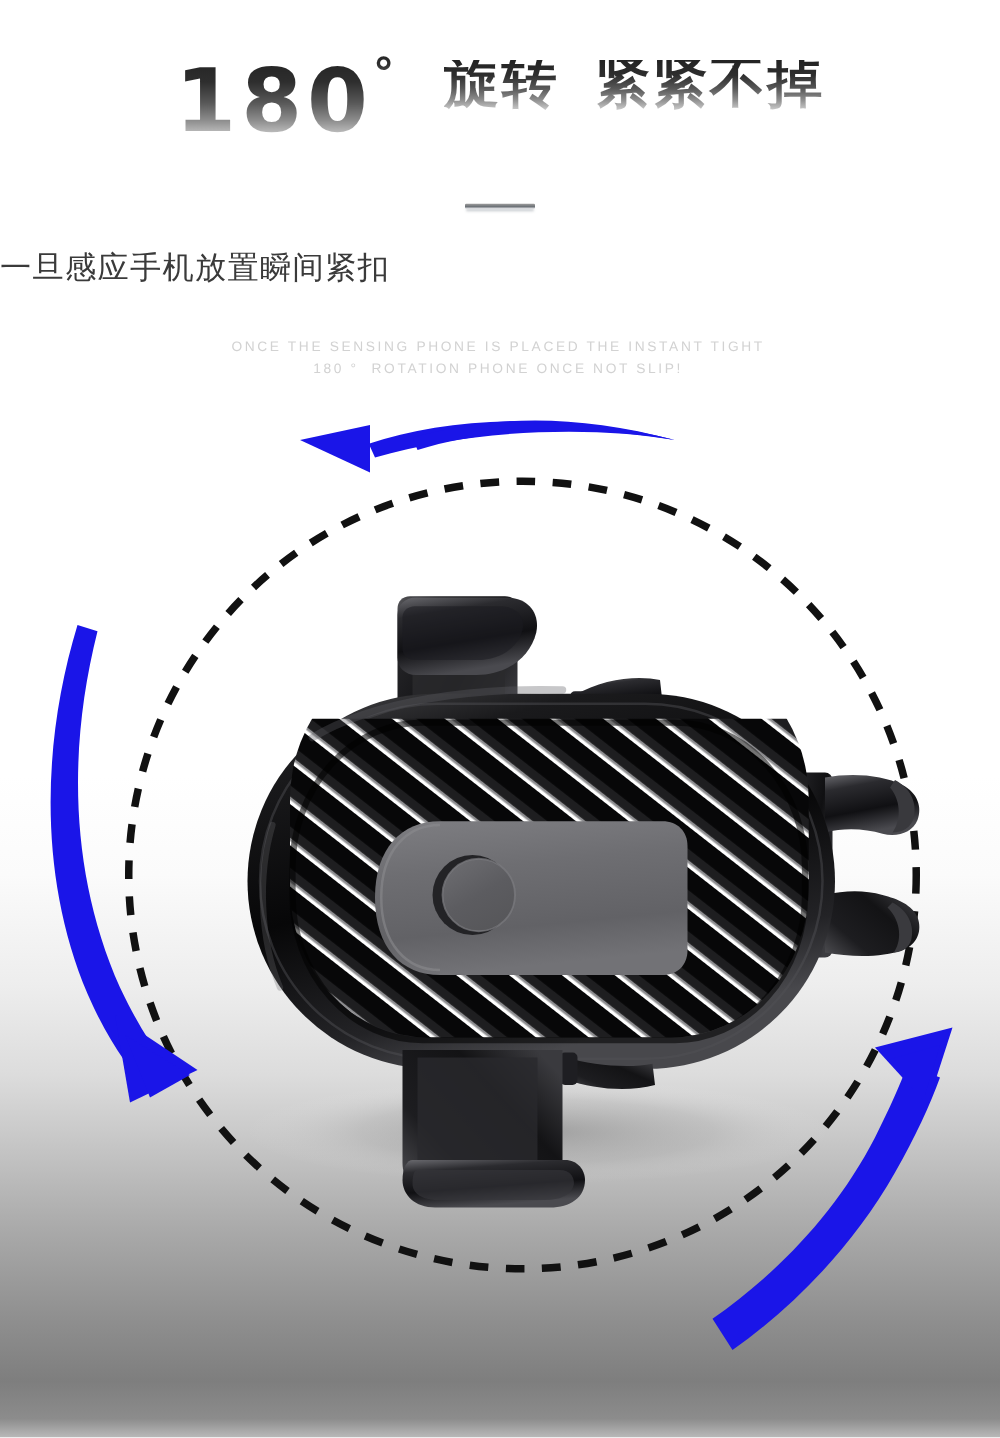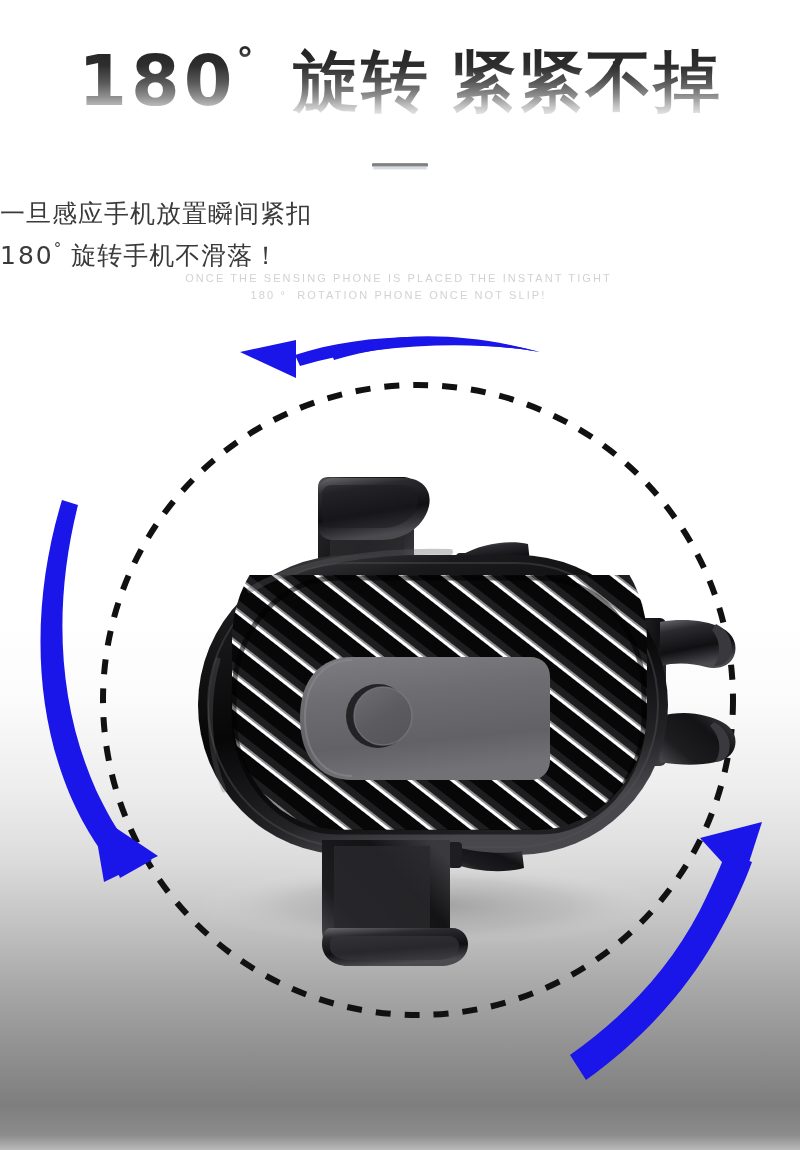--- a/index.html
+++ b/index.html
@@ -44,22 +44,22 @@
   .hl-num {
     font-size:70px; letter-spacing:4px;
     font-family:"DejaVu Sans","Liberation Sans",sans-serif;
     vertical-align:top;
   }
   .hl-deg {
     font-size:34px; vertical-align:top; position:relative; top:-4px;
     font-family:"DejaVu Sans","Liberation Sans",sans-serif;
   }
   .hl-cn {
-    font-size:66px; letter-spacing:2px; margin-left:40px;
-    font-family:Liberation Sans, sans-serif;
+    font-size:44px; letter-spacing:2px; margin-left:40px;
+    font-family:Liberation Mono, monospace;
     vertical-align:top; position:relative; top:2px;
   }
 
   
   .divider-wrap {
     position:absolute; top:163px; left:0; width:800px;
     display:flex; justify-content:center;
   }
   .divider {
     width:56px; height:4px;
@@ -100,21 +100,20 @@
   <div class="headline">
     <span class="hl-txt hl-num">180</span><span class="hl-txt hl-deg">°</span><span class="hl-txt hl-cn">旋转 紧紧不掉</span>
   </div>
 
   <div class="divider-wrap">
     <div class="divider"></div>
   </div>
 
   <div class="subtitle">
     <div>一旦感应手机放置瞬间紧扣</div>
-    <div class="sub-line2"><span class="sub-num">180</span><span class="deg">°</span>&nbsp;<span>旋转手机不滑落！</span></div>
   </div>
 
   <div class="eng">
     <div>ONCE THE SENSING PHONE IS PLACED THE INSTANT TIGHT</div>
     <div><span>180</span>&nbsp;<span>°</span>&nbsp;&nbsp;<span>ROTATION PHONE ONCE NOT SLIP!</span></div>
   </div>
 
   <div class="stage">
     <svg width="800" height="1150" viewBox="0 0 800 1150" xmlns="http://www.w3.org/2000/svg">
       <defs>

